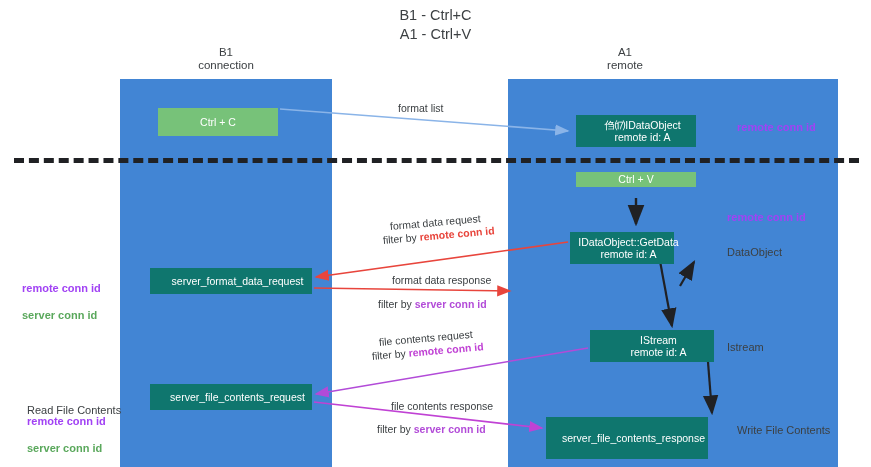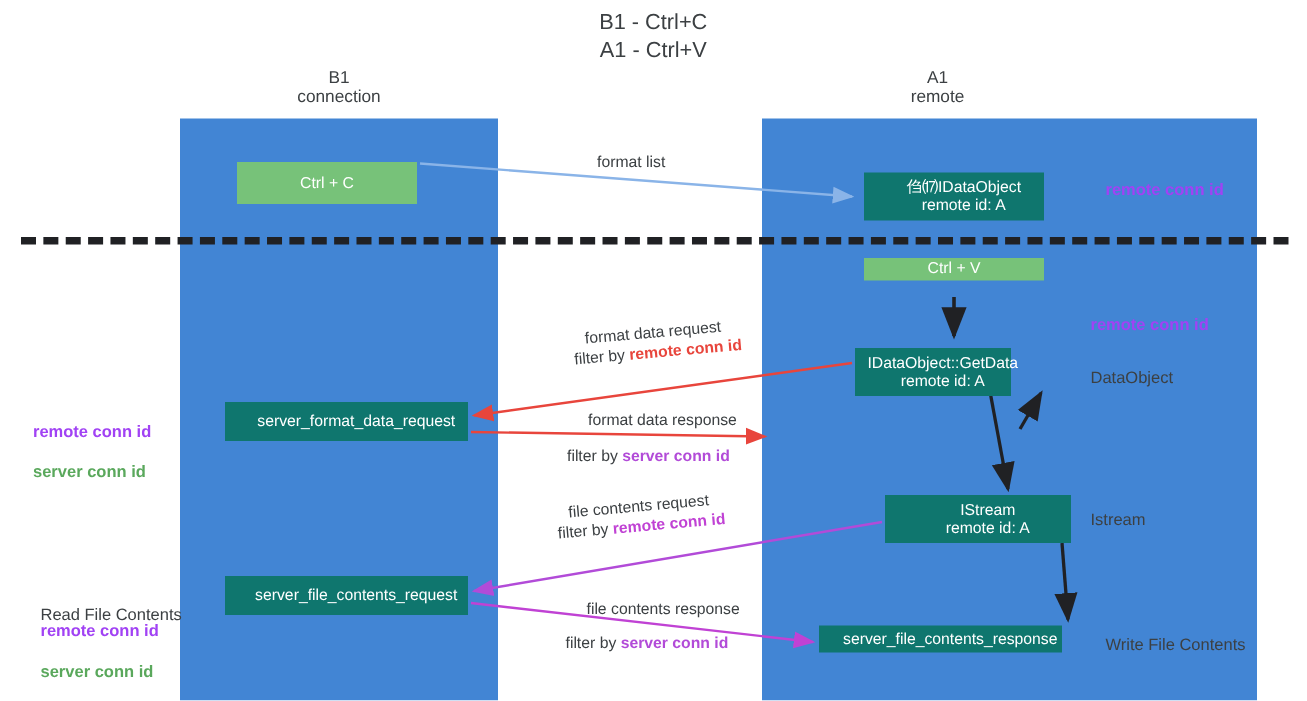--- a/index.html
+++ b/index.html
@@ -48,21 +48,21 @@
   .orange{background:#0f766e;padding-left:17px;}
 
   #box-ctrlc{left:158px;top:108px;width:120px;height:28px;}
   #box-idataobject{left:576px;top:115px;width:120px;height:32px;}
   #box-ctrlv{left:576px;top:172px;width:120px;height:15px;}
   #box-getdata{left:570px;top:232px;width:104px;height:32px;}
   #box-fmt-req{left:150px;top:268px;width:162px;height:26px;}
   #box-fmt-resp{left:514px;top:279px;width:166px;height:26px;}
   #box-istream{left:590px;top:330px;width:124px;height:32px;}
   #box-file-req{left:150px;top:384px;width:162px;height:26px;}
-  #box-file-resp{left:546px;top:417px;width:162px;height:18px;}
+  #box-file-resp{left:546px;top:417px;width:162px;height:42px;}
 
   
   .annot{position:absolute;font-size:11px;line-height:13.5px;white-space:pre-line;}
   .purple{color:#a142f4;font-weight:bold;}
   .green-t{color:#5aa85c;font-weight:bold;}
   .plain{color:#3c4043;}
 
   #an-remote-1{left:737px;top:121px;}
   #an-remote-2{left:727px;top:211px;}
   #an-dataobject{left:727px;top:236px;margin-top:10px;}

